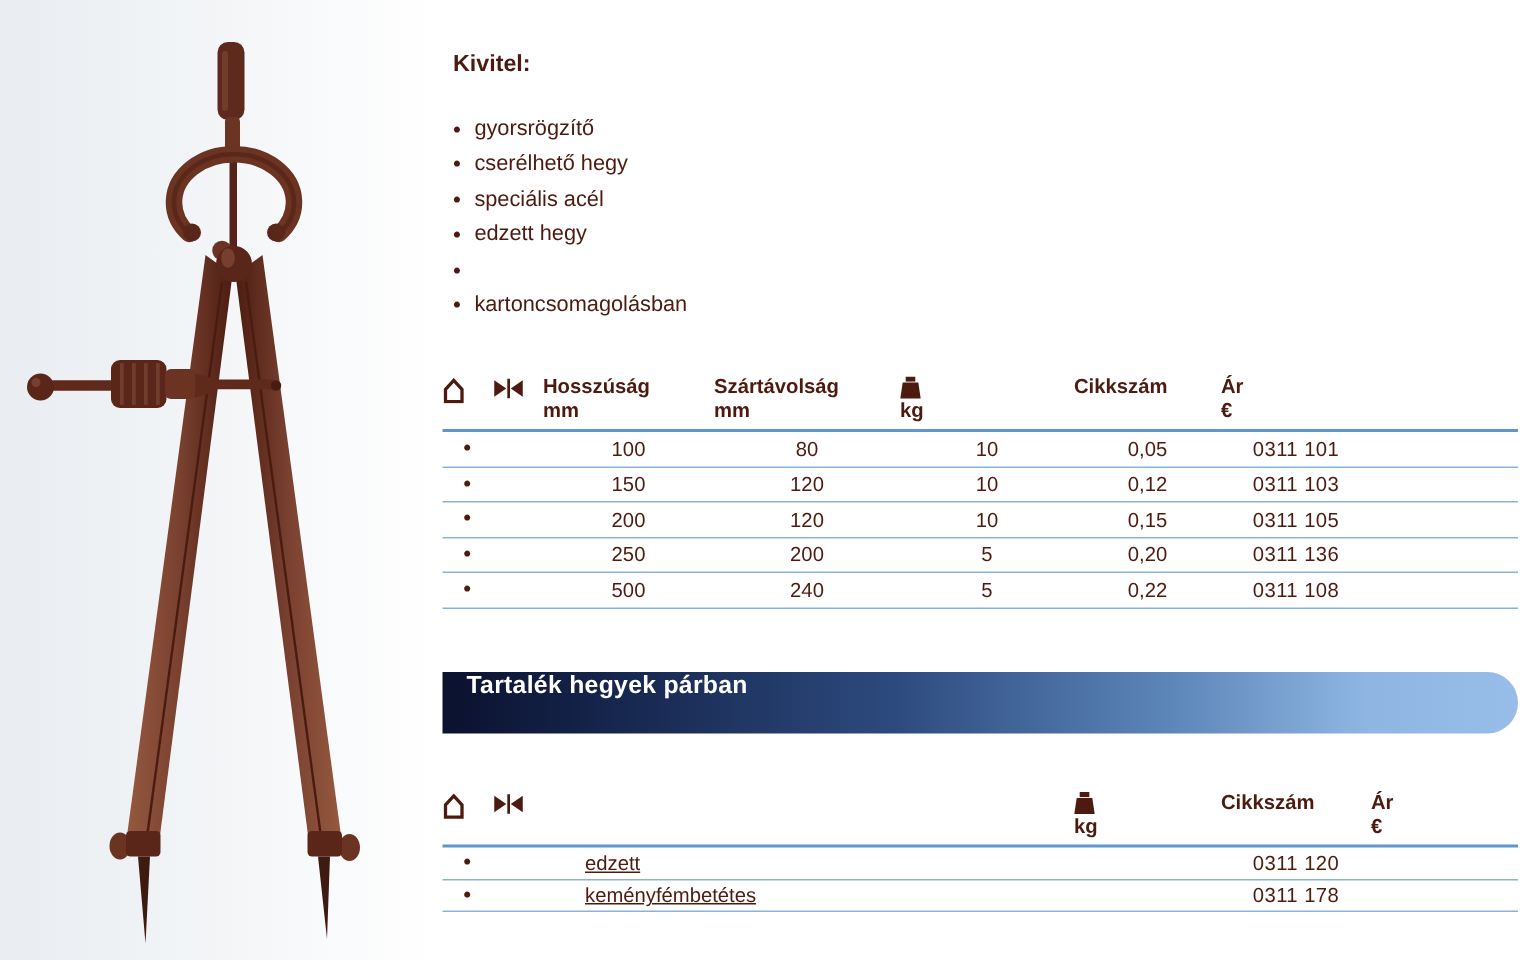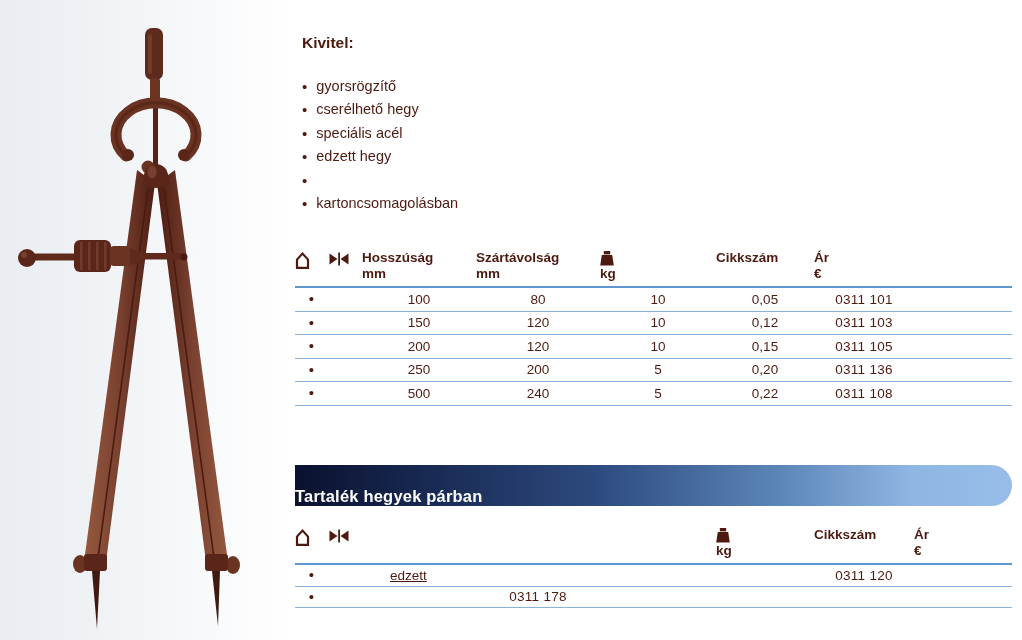--- a/index.html
+++ b/index.html
@@ -34,24 +34,24 @@
     border-bottom:1.5px solid #89b3de;
     font-size:13.5px;
   }
   .tbl1 .trow{ height:22.5px; }
   .tbl2 .trow{ height:20.5px; }
   .cell-bullet{ font-size:15px; line-height:10px; }
   .item-no{ font-weight:normal; letter-spacing:0.3px; }
   .spec-cell{ grid-column:3 / 6; text-align:left; padding-left:28px;text-decoration:underline; }
   
   .banner{
-    position:absolute; left:295px; top:465px; width:717px; height:41px;
+    position:absolute; left:295px; top:448px; width:717px; height:41px;
     border-radius:0 21px 21px 0;
     background:linear-gradient(90deg,#0b112e 0%,#16264e 16%,#2d4a7e 42%,#5d87b9 68%,#8fb6e3 86%,#97bde8 100%);
-    display:flex; align-items:flex-end; box-sizing:border-box;
+    display:flex; align-items:flex-start; padding-left:16px; box-sizing:border-box;
   }
   .banner span{ color:#ffffff; font-weight:bold; font-size:16.5px; letter-spacing:0.2px; }
   .mini-icon{ vertical-align:middle; }
 </style>
 </head>
 <body>
 
 <div class="page">
 
   <svg class="photo" width="290" height="640" viewBox="0 0 290 640">
@@ -291,19 +291,20 @@
       <div class="cell-bullet">•</div>
       <div></div>
       <div class="spec-cell">edzett</div>
       <div></div>
       <div class="item-no">0311 120</div>
       <div></div>
     </div>
     <div class="trow">
       <div class="cell-bullet">•</div>
       <div></div>
+      <div class="spec-cell">keményfémbetétes</div>
       <div></div>
       <div class="item-no">0311 178</div>
       <div></div>
     </div>
   </section>
 
 </div>
 
 </body></html>

